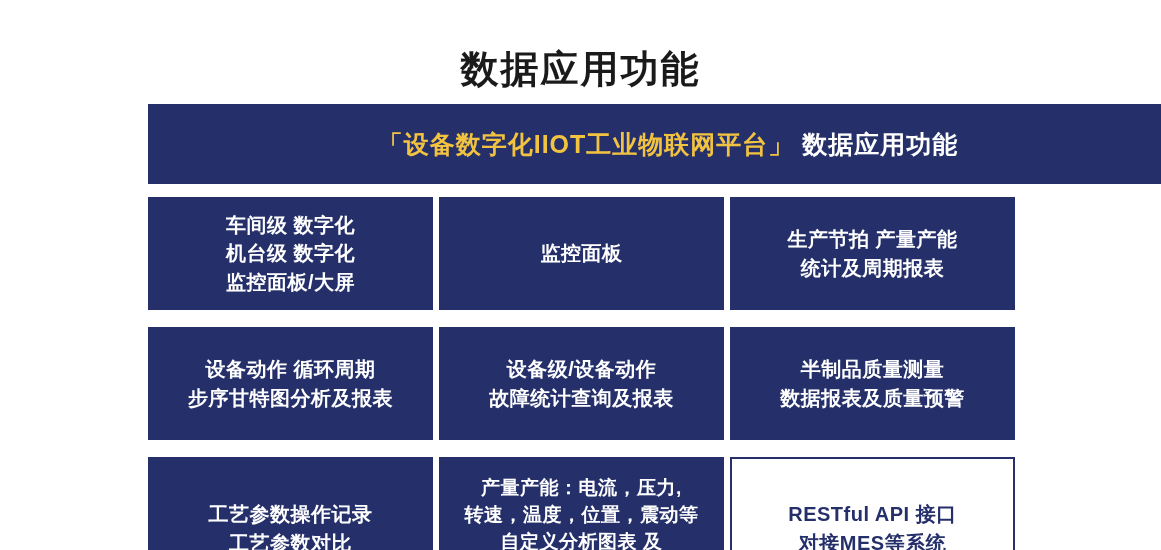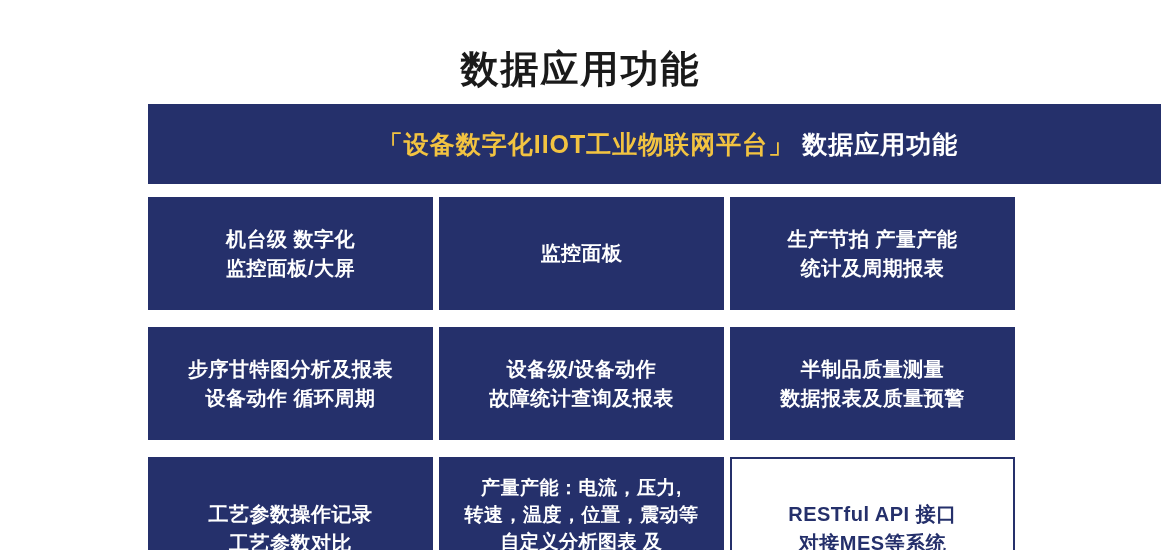--- a/index.html
+++ b/index.html
@@ -101,36 +101,37 @@
   <div class="banner">
     <div class="banner-text">
       <span class="accent">「设备数字化IIOT工业物联网平台」</span>
       <span>数据应用功能</span>
     </div>
   </div>
 
   <div class="grid">
 
     <div class="cell">
+      <span class="line">车间级 数字化</span>
       <span class="line">机台级 数字化</span>
       <span class="line">监控面板/大屏</span>
     </div>
 
     <div class="cell">
       <span class="line">监控面板</span>
     </div>
 
     <div class="cell">
       <span class="line">生产节拍 产量产能</span>
       <span class="line">统计及周期报表</span>
     </div>
 
     <div class="cell">
+      <span class="line">设备动作 循环周期</span>
       <span class="line">步序甘特图分析及报表</span>
-      <span class="line">设备动作 循环周期</span>
     </div>
 
     <div class="cell">
       <span class="line">设备级/设备动作</span>
       <span class="line">故障统计查询及报表</span>
     </div>
 
     <div class="cell">
       <span class="line">半制品质量测量</span>
       <span class="line">数据报表及质量预警</span>

